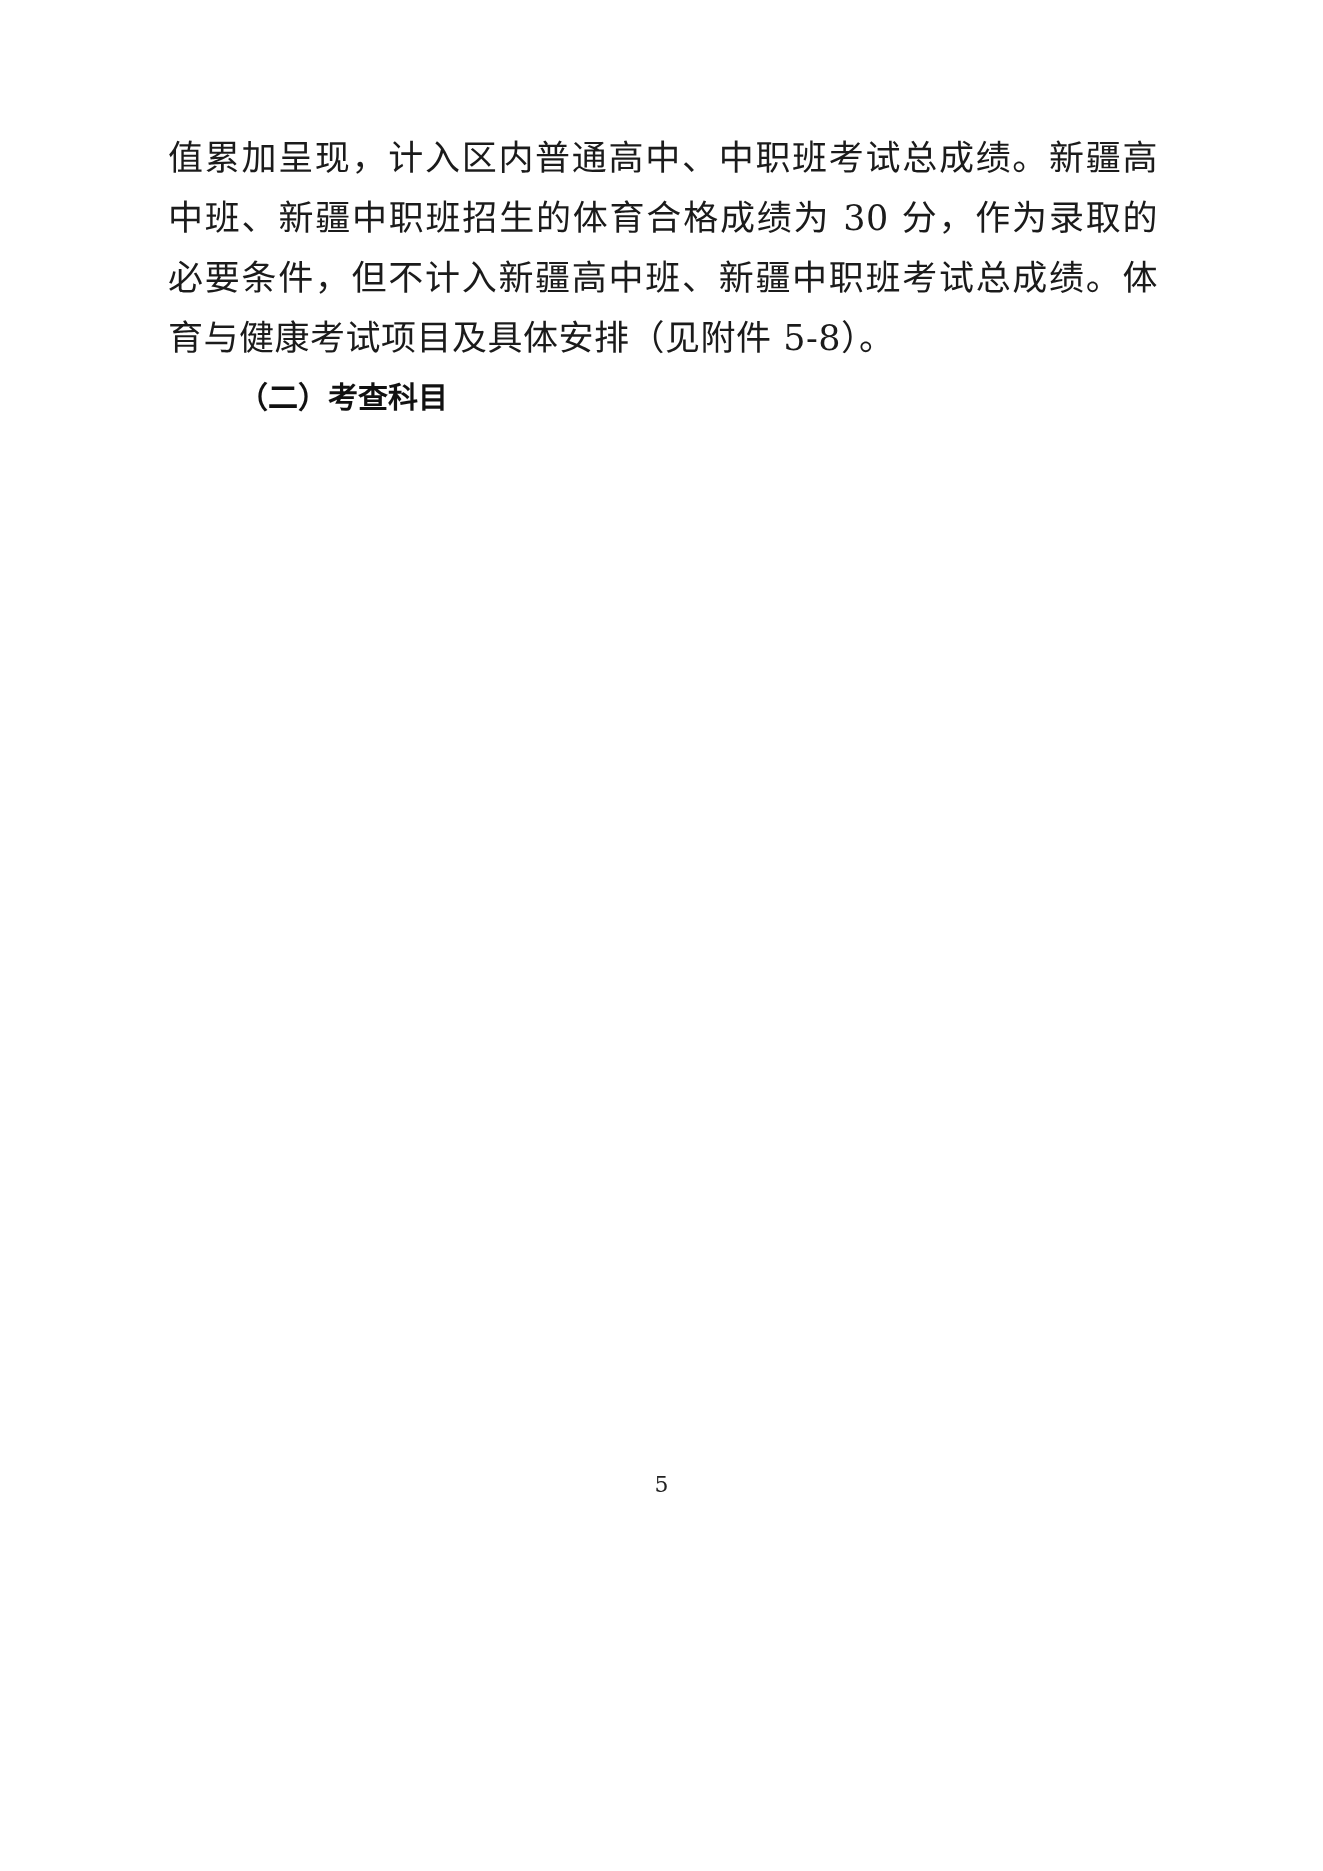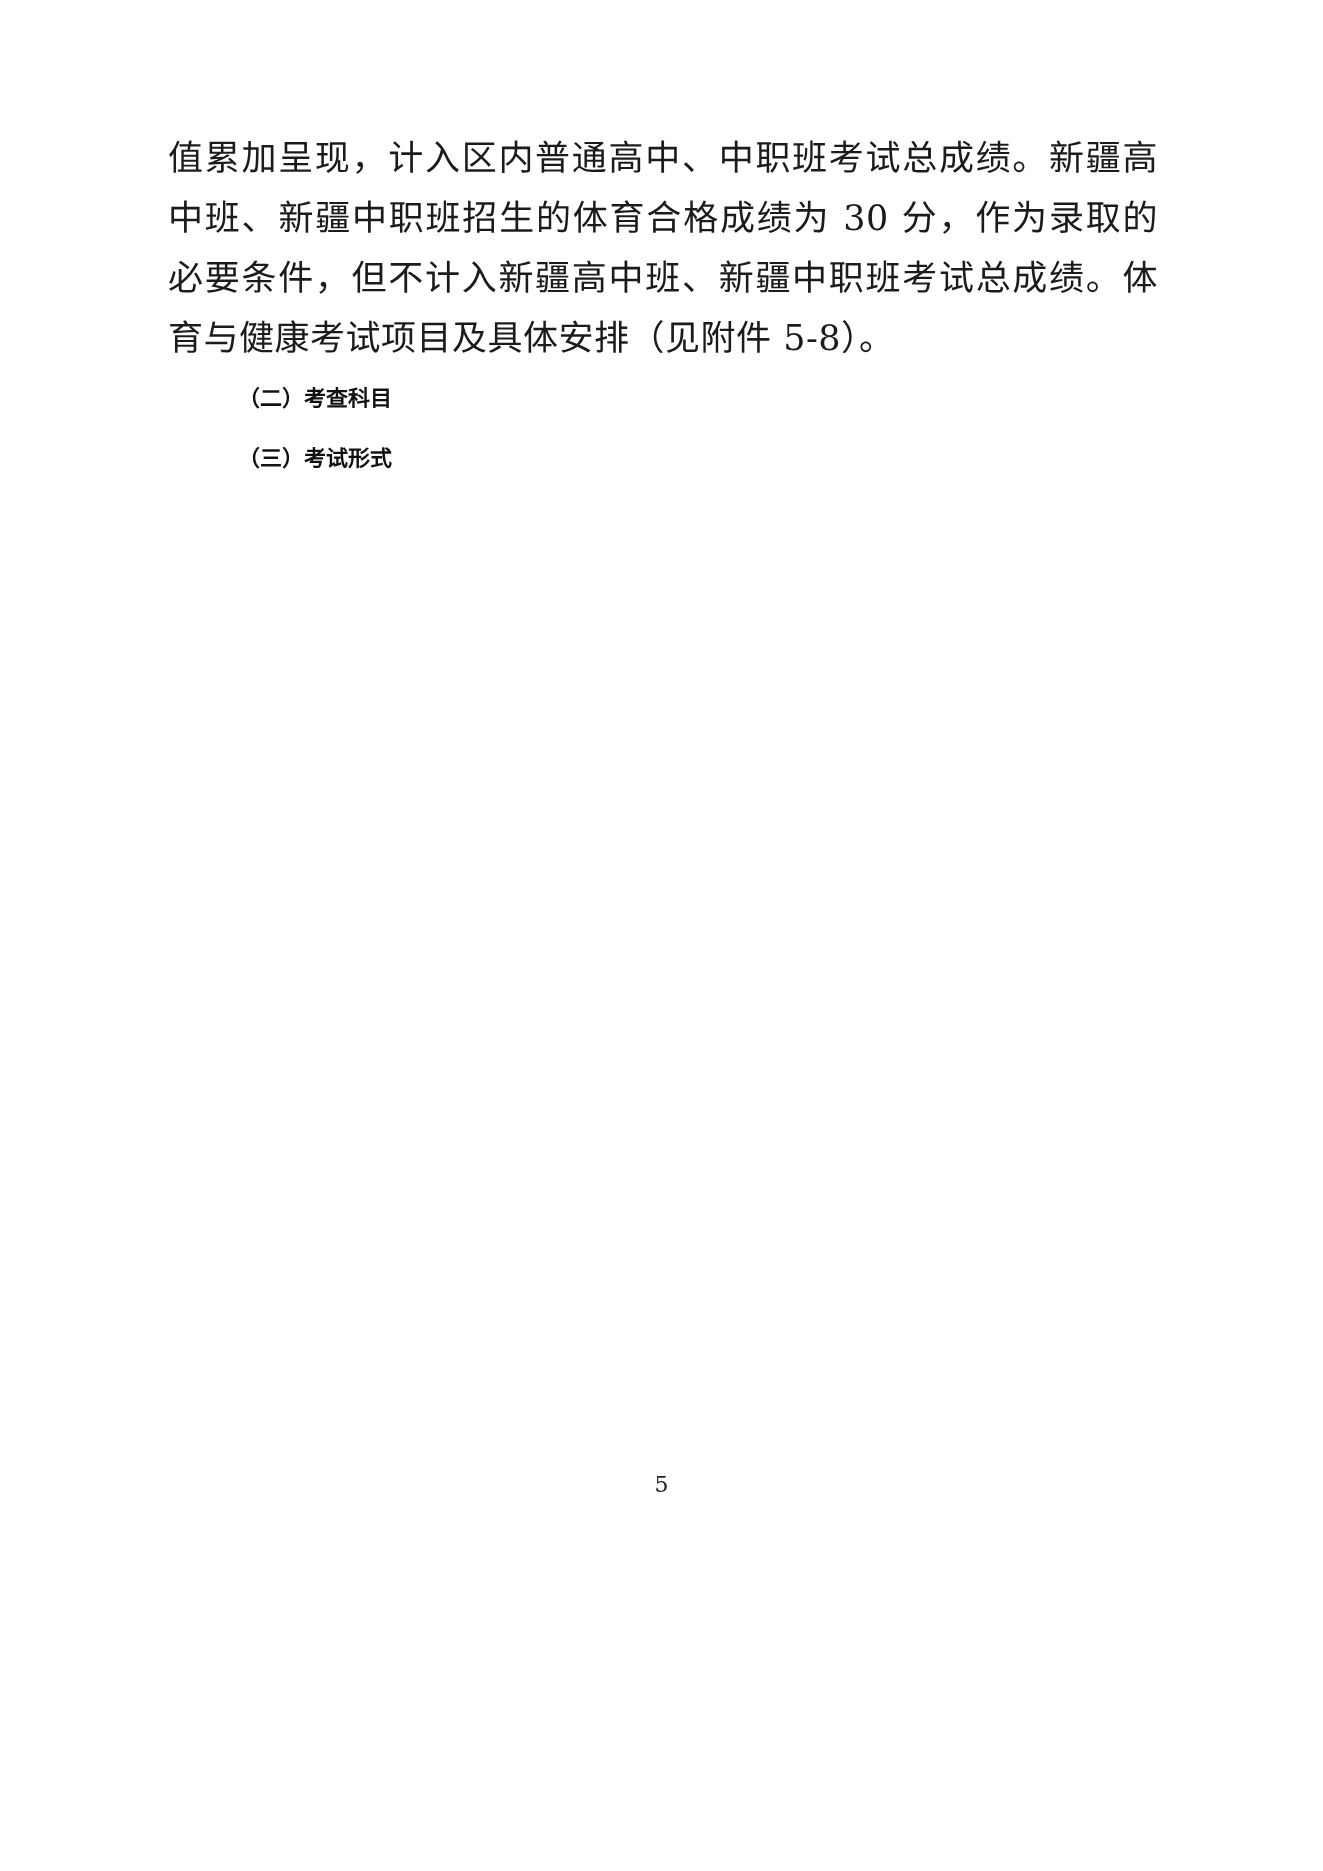--- a/index.html
+++ b/index.html
@@ -32,21 +32,21 @@
     margin: 0;
     color: #1b1b1b;
   }
   .para + .para {
     margin-top: 0px;
   }
   .indent {
     text-indent: 70px;
   }
   .heading {
-    font-size: 22px;
+    font-size: 30px;
     line-height: 60px;
     font-weight: bold;
     text-indent: 70px;
     margin: 0;
     color: #111111;
     font-family: "DejaVu Serif", "Liberation Serif", serif;
   }
   .page-number {
     position: absolute;
     left: 0;
@@ -65,19 +65,18 @@
 
   <div class="content">
 
     <p class="para">值累加呈现，计入区内普通高中、中职班考试总成绩。新疆高中班、新疆中职班招生的体育合格成绩为 30 分，作为录取的必要条件，但不计入新疆高中班、新疆中职班考试总成绩。体育与健康考试项目及具体安排（见附件 5-8）。</p>
 
 
     <p class="heading">（二）考查科目</p>
 
 
 
-    <p class="heading">（三）考试形式</p>
 
   </div>
 
   <div class="page-number">5</div>
 
 </div>
 
 </body></html>

